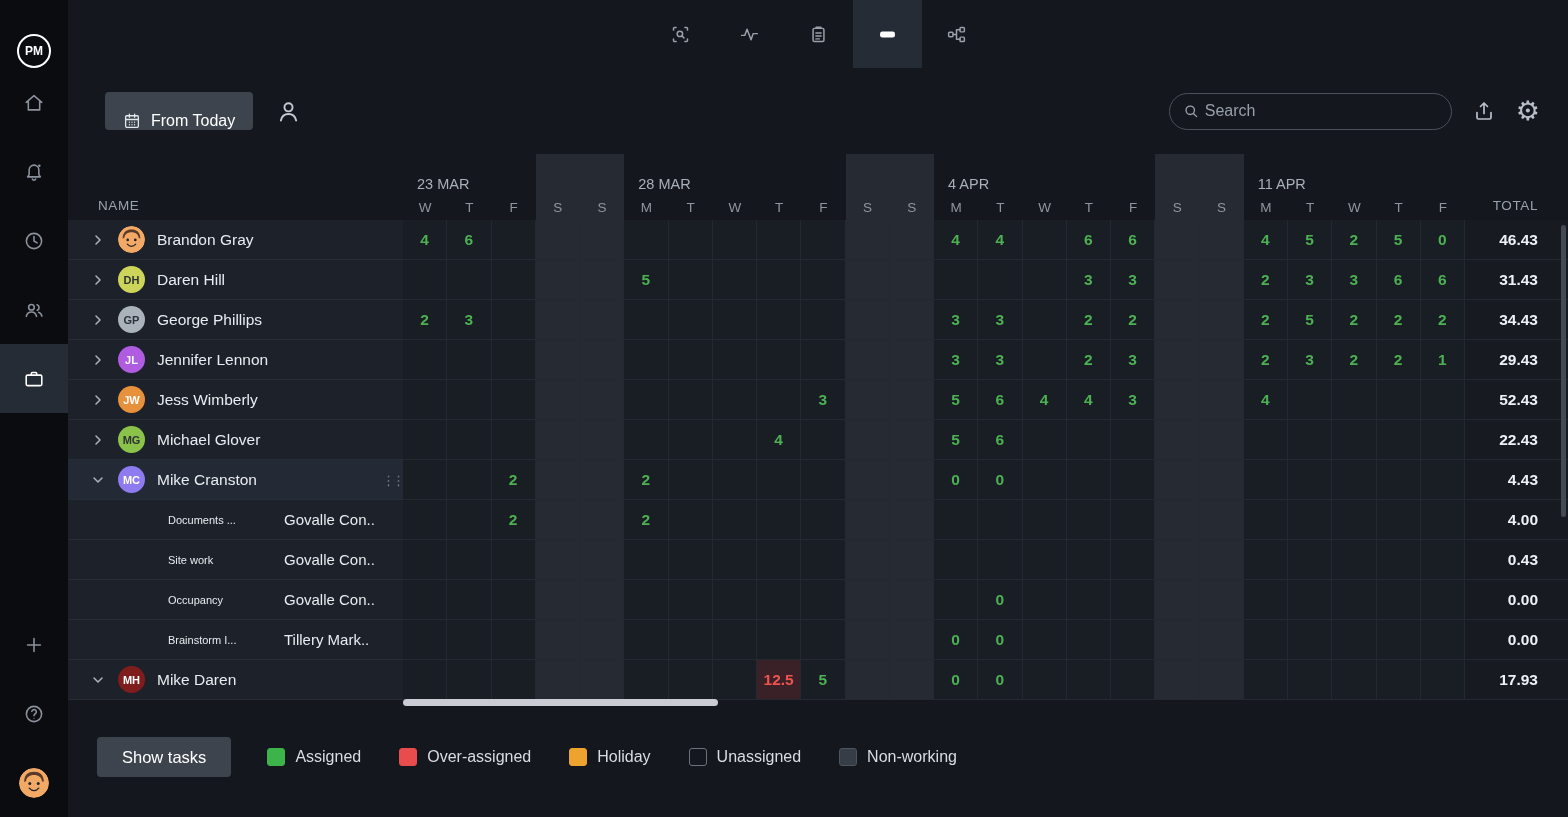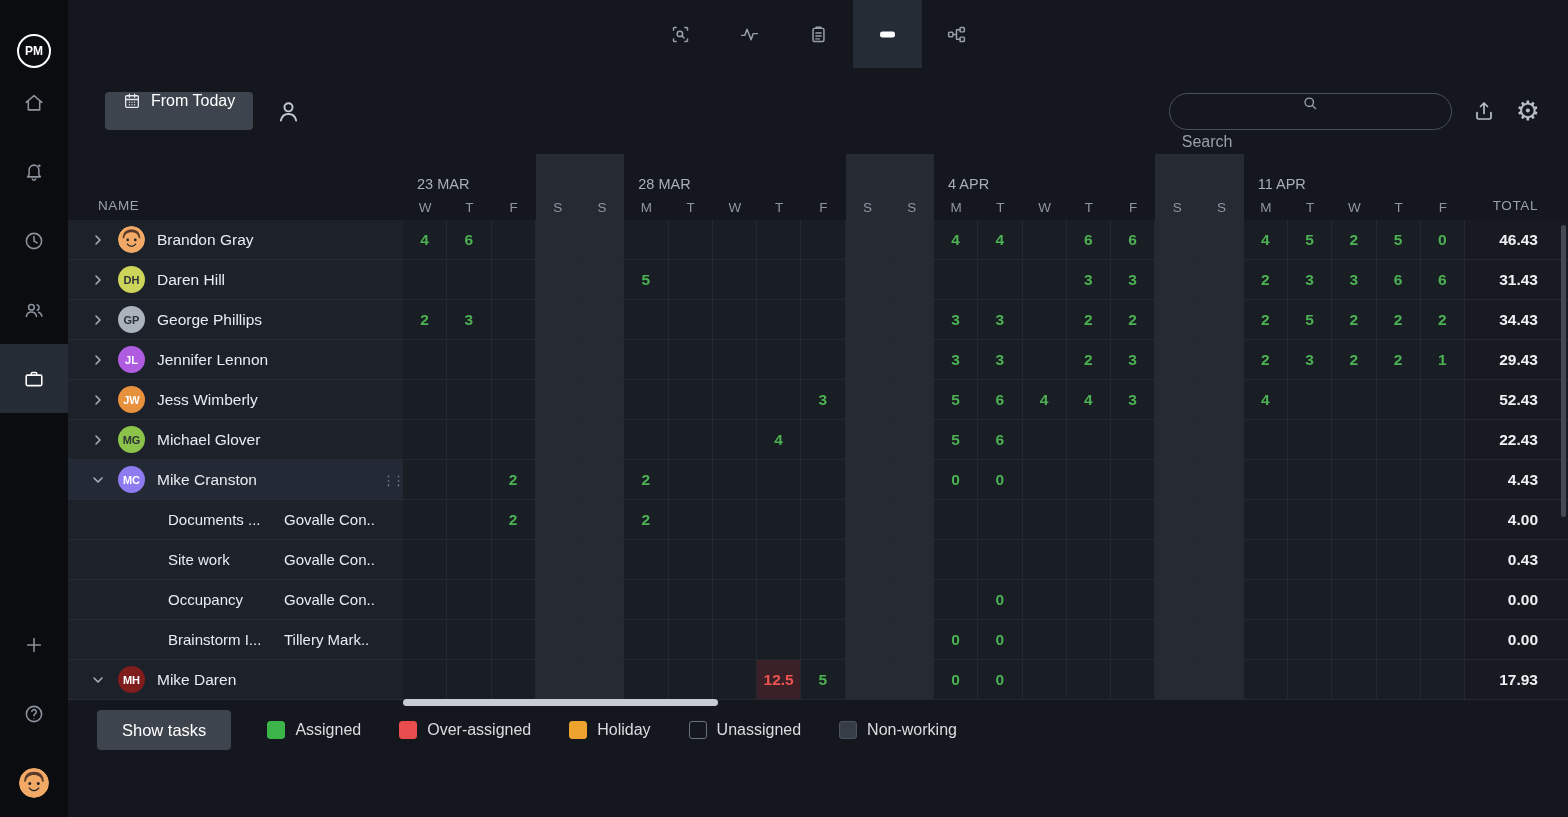--- a/index.html
+++ b/index.html
@@ -18,29 +18,29 @@
 
   
   .topbar{position:absolute;left:68px;top:0;right:0;height:68px;display:flex;justify-content:center;align-items:stretch;}
   .top-tab{width:69px;display:flex;align-items:center;justify-content:center;color:#99a0ab;cursor:pointer;}
   .top-tab.active{background:#262c35;color:#fff;}
   .top-tab svg{width:21px;height:21px;display:block;}
 
   
   .toolbar{position:absolute;left:68px;top:68px;right:0;height:86px;display:flex;align-items:center;padding:0 28px 0 37px;box-sizing:border-box;}
   .icon svg{display:block;}
-  .btn-from-today{display:flex;align-items:flex-start;gap:10px;height:38px;padding:0 18px;background:#3e444e;border:none;border-radius:4px;color:#fff;font-size:16px;font-family:inherit;cursor:pointer;}
+  .btn-from-today{display:flex;align-items:flex-end;gap:10px;height:38px;padding:0 18px;background:#3e444e;border:none;border-radius:4px;color:#fff;font-size:16px;font-family:inherit;cursor:pointer;}
   .btn-from-today .icon{color:#e6e9ed;}
   .btn-from-today .icon svg{width:18px;height:18px;}
   .dd-projects{margin-left:14px;display:flex;align-items:center;justify-content:space-between;width:328px;height:38px;background:#1d222b;border:1px solid #3a414b;border-radius:4px;padding:0 12px 0 14px;color:#fff;font-size:16px;box-sizing:border-box;cursor:pointer;}
   .dd-projects .icon{color:#9aa1ab;}
   .dd-projects .icon svg{width:16px;height:16px;}
   .icon-person{margin-left:22px;color:#c3c9d2;cursor:pointer;}
   .icon-person svg{width:27px;height:27px;}
-  .search-wrap{margin-left:auto;display:flex;align-items:center;gap:20px;width:283px;height:37px;border:1.5px solid #4a515b;border-radius:19px;padding:0 12px;box-sizing:border-box;color:#99a0ab;flex-direction:column;}
+  .search-wrap{margin-left:auto;display:flex;align-items:center;gap:3px;width:283px;height:37px;border:1.5px solid #4a515b;border-radius:19px;padding:0 12px;box-sizing:border-box;color:#99a0ab;}
   .search-wrap .icon svg{width:18px;height:18px;}
   .search-input{background:transparent;border:none;outline:none;color:#e9ecf0;font-size:16px;font-family:inherit;width:100%;}
   .search-input::placeholder{color:#99a0ab;}
   .tool-icon{margin-left:20px;color:#b9c0c9;cursor:pointer;}
   .tool-icon svg{width:24px;height:24px;}
   .gear{font-size:27px;line-height:1;color:#b9c0c9;}
 
   
   .grid{position:absolute;left:68px;top:154px;right:0;}
   .grid-header{display:flex;height:66px;}
@@ -54,35 +54,35 @@
   .grow{display:flex;height:40px;}
   .name-cell{width:335px;background:#1c212a;border-bottom:1px solid #272c35;display:flex;align-items:center;padding-left:22px;box-sizing:border-box;position:relative;}
   .grow.selected .name-cell{background:#242a35;}
   .chev{width:16px;height:16px;color:#aeb5be;margin-right:12px;cursor:pointer;flex:0 0 16px;}
   .chev svg{width:16px;height:16px;display:block;}
   .avatar{width:27px;height:27px;border-radius:50%;display:flex;align-items:center;justify-content:center;font-size:11px;font-weight:700;margin-right:12px;flex:0 0 27px;overflow:hidden;}
   .avatar svg{width:27px;height:27px;display:block;}
   .pname{color:#e9ecf0;font-size:15.5px;white-space:nowrap;}
   .drag{position:absolute;right:1px;top:50%;transform:translateY(-50%);color:#7b828c;font-size:13px;letter-spacing:-3px;cursor:grab;}
   .grow.task .name-cell{padding-left:100px;}
-  .tname{width:116px;color:#e9ecf0;font-size:15px;overflow:hidden;white-space:nowrap;flex:0 0 116px;}
+  .tname{width:116px;color:#e9ecf0;font-size:11px;overflow:hidden;white-space:nowrap;flex:0 0 116px;}
   .tproj{color:#e9ecf0;font-size:15px;white-space:nowrap;}
   .day-grid{flex:1;display:grid;grid-template-columns:repeat(24,1fr);}
   .cell{border-right:1px solid #232831;border-bottom:1px solid #232831;background:#191d24;display:flex;align-items:center;justify-content:center;box-sizing:border-box;}
   .cell.weekend{background:#262b33;}
   .cell.over{background:#3a2127;}
   .val{color:#4cb152;font-size:15.5px;font-weight:700;}
   .cell.over .val{color:#ef5350;}
   .total-cell{width:103px;background:#171b21;border-bottom:1px solid #232831;display:flex;align-items:center;justify-content:flex-end;padding-right:30px;box-sizing:border-box;color:#eef1f5;font-size:15.5px;font-weight:600;}
 
   .hscroll{position:absolute;left:403px;top:699px;width:315px;height:7px;background:#c9cdd3;border-radius:4px;cursor:pointer;}
   .vscroll{position:absolute;right:2px;top:225px;width:5px;height:292px;background:#434a54;border-radius:3px;cursor:pointer;}
 
   
-  .legend-bar{position:absolute;left:68px;top:708px;right:0;height:44px;display:flex;align-items:center;padding-left:29px;box-sizing:border-box;}
+  .legend-bar{position:absolute;left:68px;top:735px;right:0;height:44px;display:flex;align-items:center;padding-left:29px;box-sizing:border-box;}
   .btn-show-tasks{height:40px;padding:0 25px;background:#3e444e;color:#fff;border:none;border-radius:4px;font-size:16.5px;font-family:inherit;cursor:pointer;}
   .legend-items{display:flex;align-items:center;margin-left:36px;gap:38px;}
   .legend-item{display:flex;align-items:center;gap:10px;}
   .swatch{width:18px;height:18px;border-radius:3px;box-sizing:border-box;}
   .swatch.outline{background:transparent;border:1.5px solid #6b727c;}
   .legend-label{color:#d9dde2;font-size:16px;}
 </style>
 </head>
 <body>
 

